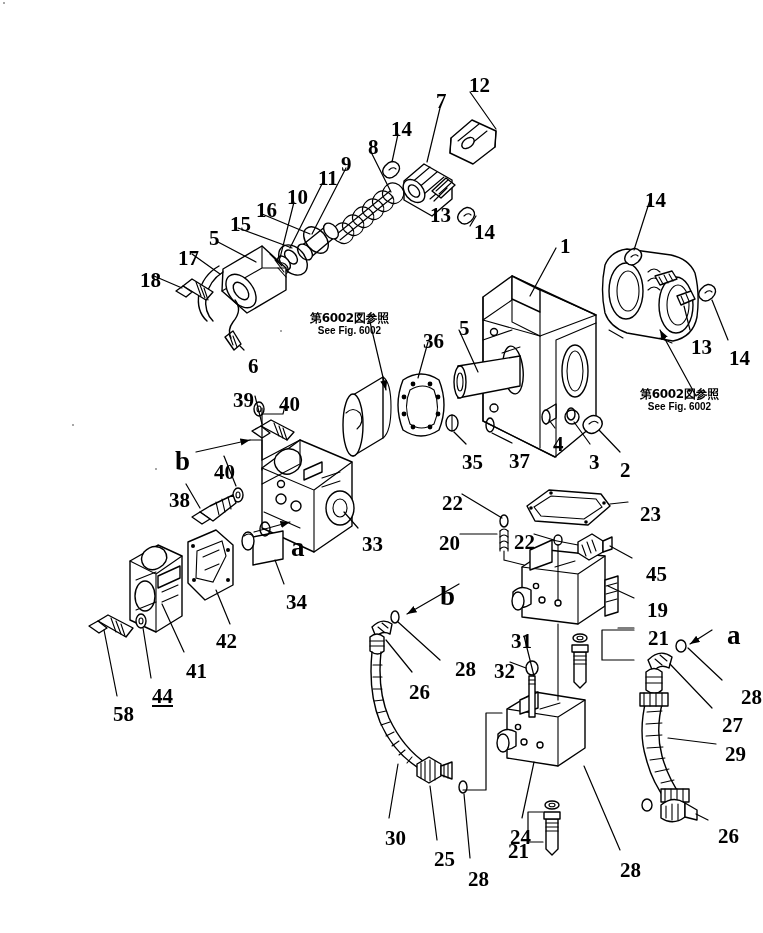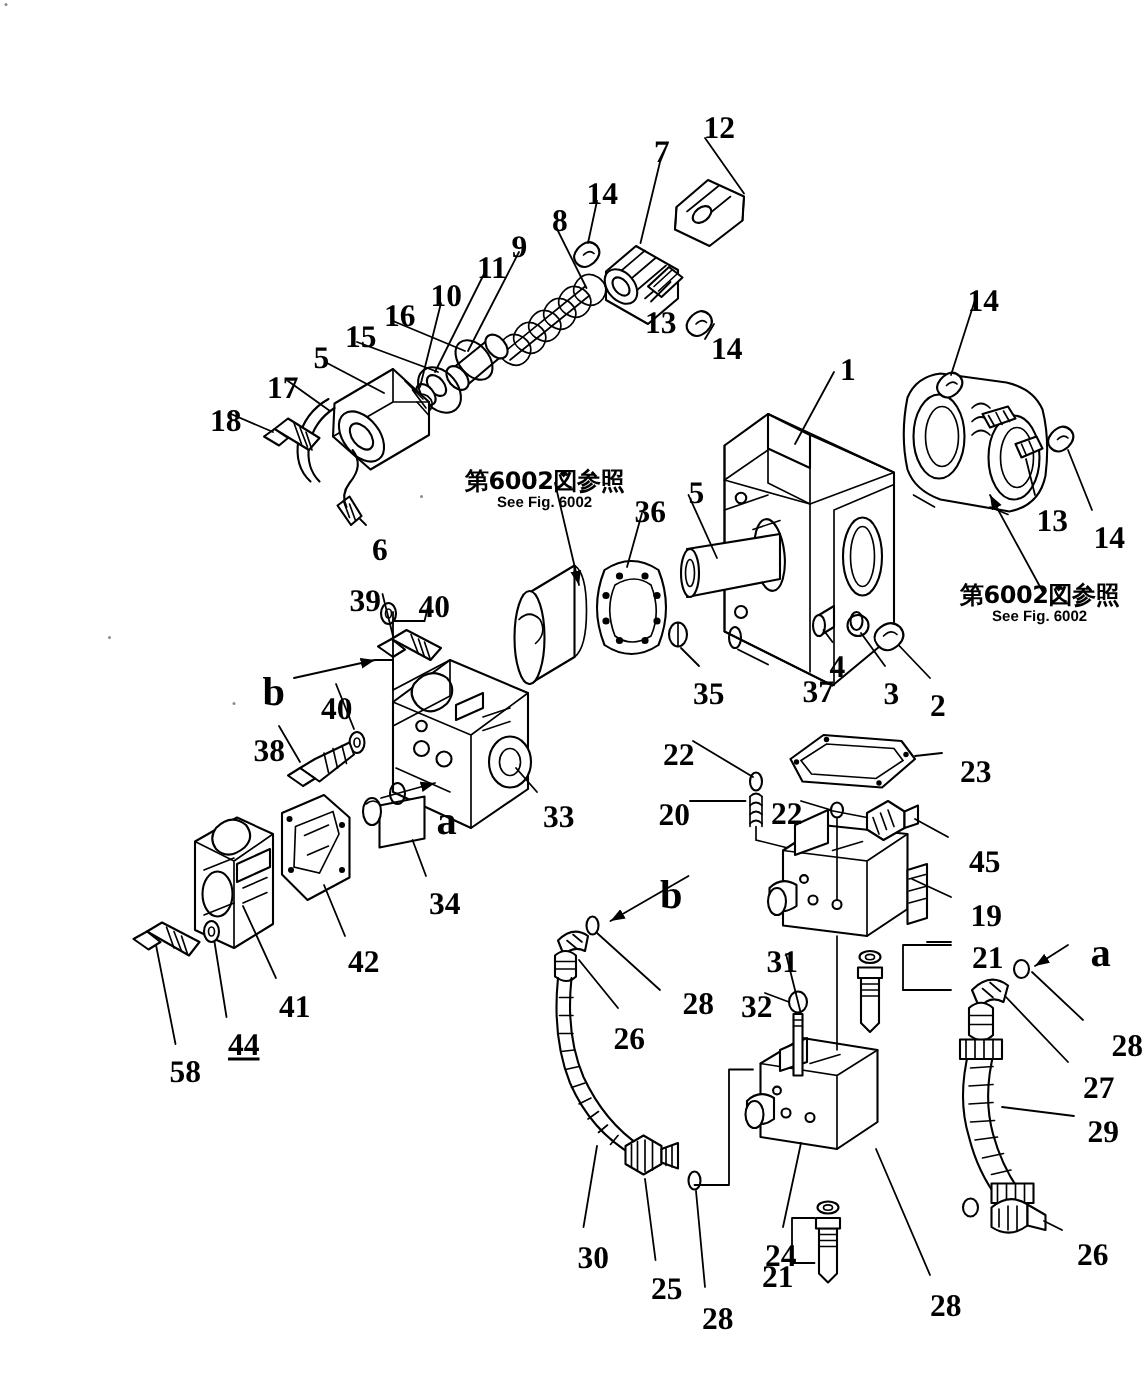--- a/index.html
+++ b/index.html
@@ -27,21 +27,21 @@
   .ref{
     position:absolute;
     text-align:center;
     line-height:1.12;
     white-space:nowrap;
     user-select:none;
   }
   .ref .jp{
     display:block;
     font-family:"DejaVu Sans", sans-serif;
-    font-size:16px;
+    font-size:12px;
     font-weight:700;
     letter-spacing:-0.3px;
   }
   .ref .en{
     display:block;
     font-family:"Liberation Sans", sans-serif;
     font-size:10px;
     font-weight:700;
     letter-spacing:0px;
   }
@@ -548,31 +548,31 @@
       <div class="lbl" style="left: 178px; top: 248px;">17</div>
       <div class="lbl" style="left: 140px; top: 270px;">18</div>
       <div class="lbl" style="left: 248px; top: 356px;">6</div>
       <div class="lbl" style="left: 645px; top: 190px;">14</div>
       <div class="lbl" style="left: 560px; top: 236px;">1</div>
       <div class="lbl" style="left: 691px; top: 337px;">13</div>
       <div class="lbl" style="left: 729px; top: 348px;">14</div>
       <div class="lbl" style="left: 423px; top: 331px;">36</div>
       <div class="lbl" style="left: 459px; top: 318px;">5</div>
       <div class="lbl" style="left: 462px; top: 452px;">35</div>
-      <div class="lbl" style="left: 509px; top: 451px; margin-left: 26px;">37</div>
+      <div class="lbl" style="left: 509px; top: 451px;">37</div>
       <div class="lbl" style="left: 553px; top: 434px;">4</div>
       <div class="lbl" style="left: 589px; top: 452px;">3</div>
       <div class="lbl" style="left: 620px; top: 460px;">2</div>
       <div class="lbl" style="left: 233px; top: 390px;">39</div>
       <div class="lbl" style="left: 279px; top: 394px;">40</div>
       <div class="lbl" style="left: 214px; top: 462px;">40</div>
       <div class="lbl" style="left: 169px; top: 490px;">38</div>
       <div class="lbl" style="left: 362px; top: 534px;">33</div>
       <div class="lbl" style="left: 286px; top: 592px;">34</div>
-      <div class="lbl" style="left: 232px; top: 631px;">42</div>
+      <div class="lbl" style="left: 216px; top: 631px;">42</div>
       <div class="lbl" style="left: 186px; top: 661px;">41</div>
       <div class="lbl" style="left: 152px; top: 686px; text-decoration: underline;">44</div>
       <div class="lbl" style="left: 113px; top: 704px;">58</div>
       <div class="lbl" style="left: 442px; top: 493px;">22</div>
       <div class="lbl" style="left: 439px; top: 533px;">20</div>
       <div class="lbl" style="left: 514px; top: 532px;">22</div>
       <div class="lbl" style="left: 640px; top: 504px;">23</div>
       <div class="lbl" style="left: 646px; top: 564px;">45</div>
       <div class="lbl" style="left: 647px; top: 600px;">19</div>
       <div class="lbl" style="left: 648px; top: 628px;">21</div>

